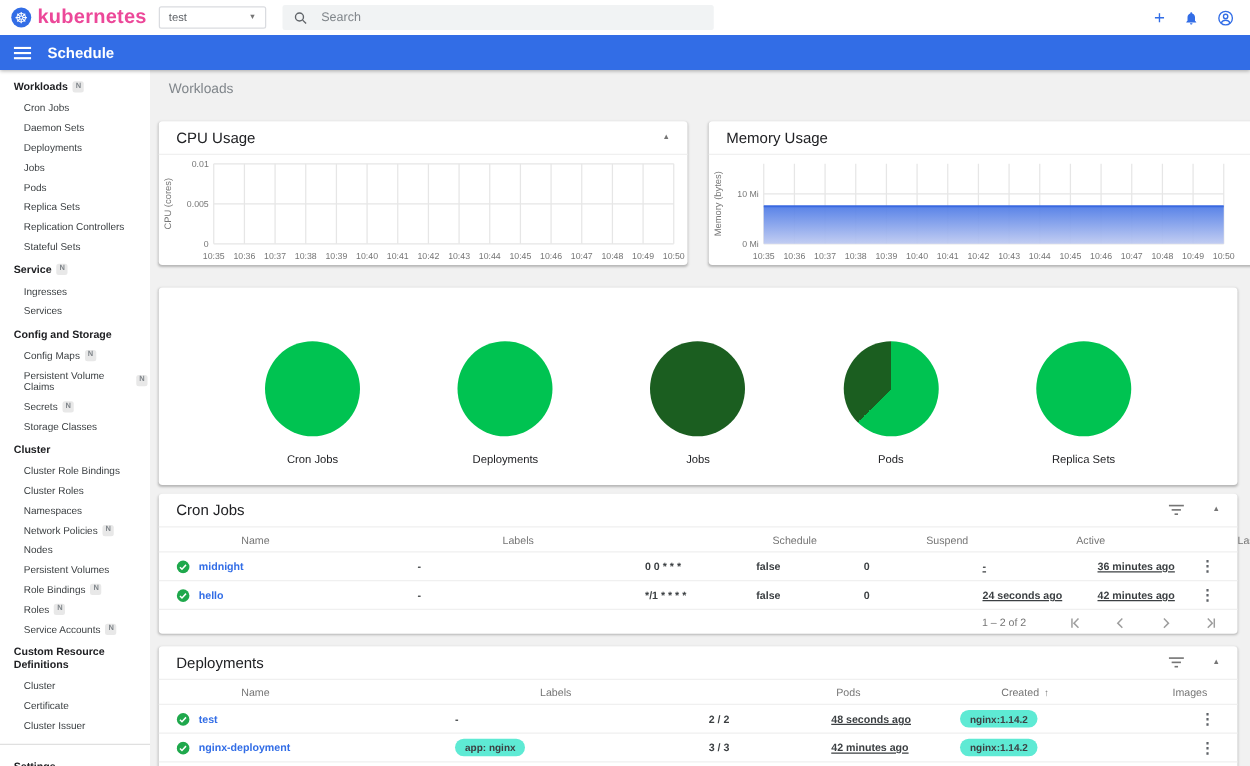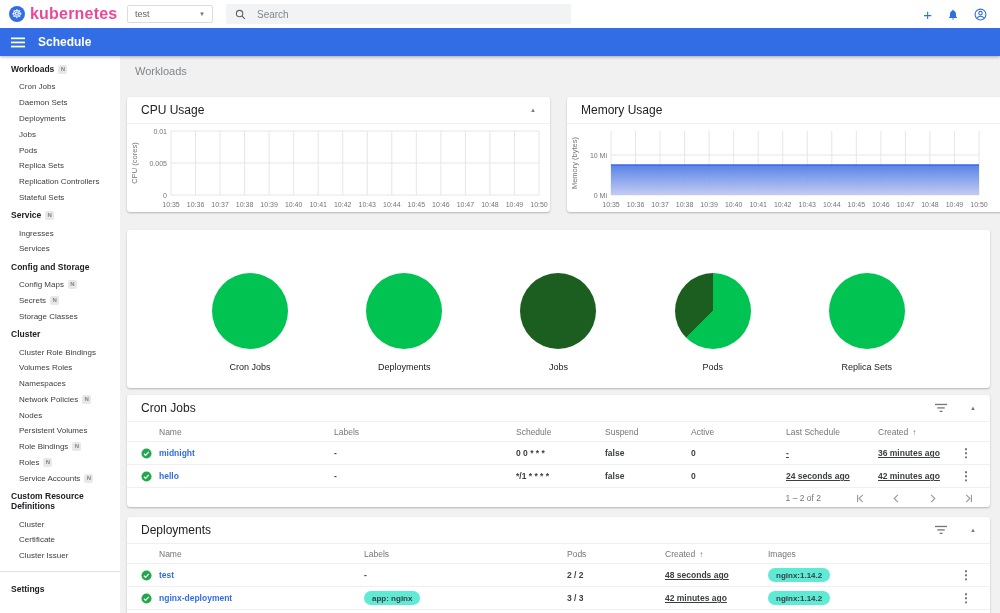--- a/index.html
+++ b/index.html
@@ -48,21 +48,21 @@
   .chart-wrap { position:absolute; left:0; top:27px; right:0; bottom:0; }
   
   .status-body { position:absolute; top:27px; left:0; right:0; bottom:0; display:flex; justify-content:space-around; align-items:center; padding:0 46px; }
   .pie-block { display:flex; flex-direction:column; align-items:center; gap:13px; }
   .pie { width:76px; height:76px; border-radius:50%; }
   .pie-label { font-size:9px; color:#202124; }
   
   .grid-row { display:grid; align-items:center; padding:0 14px; }
   .cron-grid   { grid-template-columns:18px 175px 182px 89px 86px 95px 92px 1fr 20px; }
   .deploy-grid { grid-template-columns:18px 205px 203px 98px 103px 1fr 20px; }
-  .t-head { height:20px; font-size:8.5px; color:#757575; border-bottom:1px solid #f0f0f0; }
+  .t-head { height:20px; font-size:8.5px; color:#757575; border-bottom:1px solid #f0f0f0;gap:34px; }
   .t-row  { height:23px; font-size:8.5px; color:#3c4043; border-bottom:1px solid #f0f0f0;font-weight:bold; }
   .t-link { color:#326de6; cursor:pointer; }
   .u { text-decoration:underline; cursor:pointer; }
   .chip { display:inline-block; background:#5eead4; border-radius:9px; padding:2.5px 8px; font-size:8px; color:#3c4043; }
   .check-icon { display:flex; align-items:center; }
   .kebab { color:#5f6368; font-size:12px; text-align:center; cursor:pointer; line-height:12px; }
   .sort-arrow { margin-left:4px; color:#757575; font-size:8px; }
   .table-footer { display:flex; align-items:center; justify-content:flex-end; height:20px; padding:0 16px; font-size:8.5px; color:#757575; }
   .pager { display:flex; gap:25px; align-items:center; margin-left:34px; }
   .pager span { display:flex; cursor:pointer; }
@@ -157,34 +157,38 @@
       <span>Services</span>
     </div>
     <div class="sb-section">
       <span>Config and Storage</span>
     </div>
     <div class="sb-item">
       <span>Config Maps</span>
       <span class="badge">N</span>
     </div>
     <div class="sb-item">
+      <span>Persistent Volume Claims</span>
+      <span class="badge">N</span>
+    </div>
+    <div class="sb-item">
       <span>Secrets</span>
       <span class="badge">N</span>
     </div>
     <div class="sb-item">
       <span>Storage Classes</span>
     </div>
     <div class="sb-section">
       <span>Cluster</span>
     </div>
     <div class="sb-item">
       <span>Cluster Role Bindings</span>
     </div>
     <div class="sb-item">
-      <span>Volumes Roles</span>
+      <span>Cluster Roles</span>
     </div>
     <div class="sb-item">
       <span>Namespaces</span>
     </div>
     <div class="sb-item">
       <span>Network Policies</span>
       <span class="badge">N</span>
     </div>
     <div class="sb-item">
       <span>Nodes</span>

